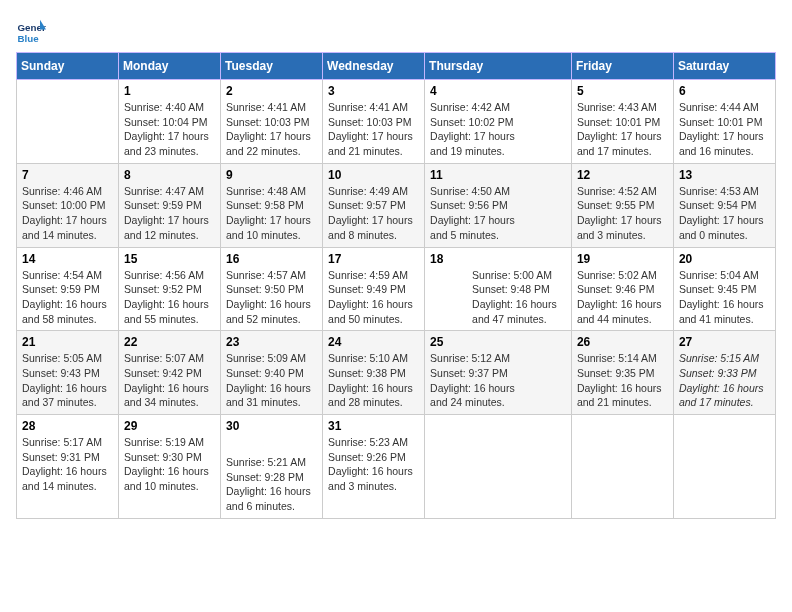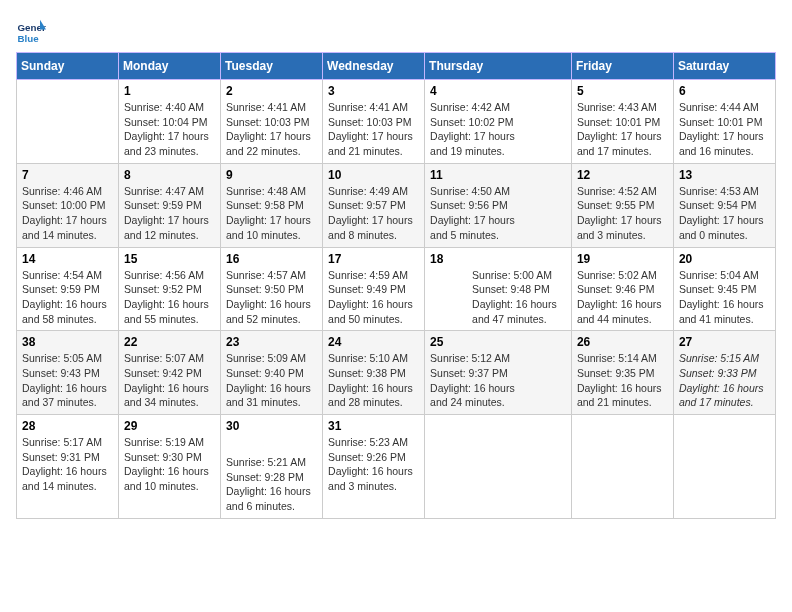--- a/index.html
+++ b/index.html
@@ -253,21 +253,21 @@
         <td>
           <span class="day-number">20</span>
           <div class="day-info" style="white-space: pre-line;">Sunrise: 5:04 AM
 Sunset: 9:45 PM
 Daylight: 16 hours
 and 41 minutes.</div>
         </td>
       </tr>
       <tr>
         <td>
-          <span class="day-number">38</span>
+          <span class="day-number">21</span>
           <div class="day-info" style="white-space: pre-line;">Sunrise: 5:05 AM
 Sunset: 9:43 PM
 Daylight: 16 hours
 and 37 minutes.</div>
         </td>
         <td>
           <span class="day-number">22</span>
           <div class="day-info" style="white-space: pre-line;">Sunrise: 5:07 AM
 Sunset: 9:42 PM
 Daylight: 16 hours

